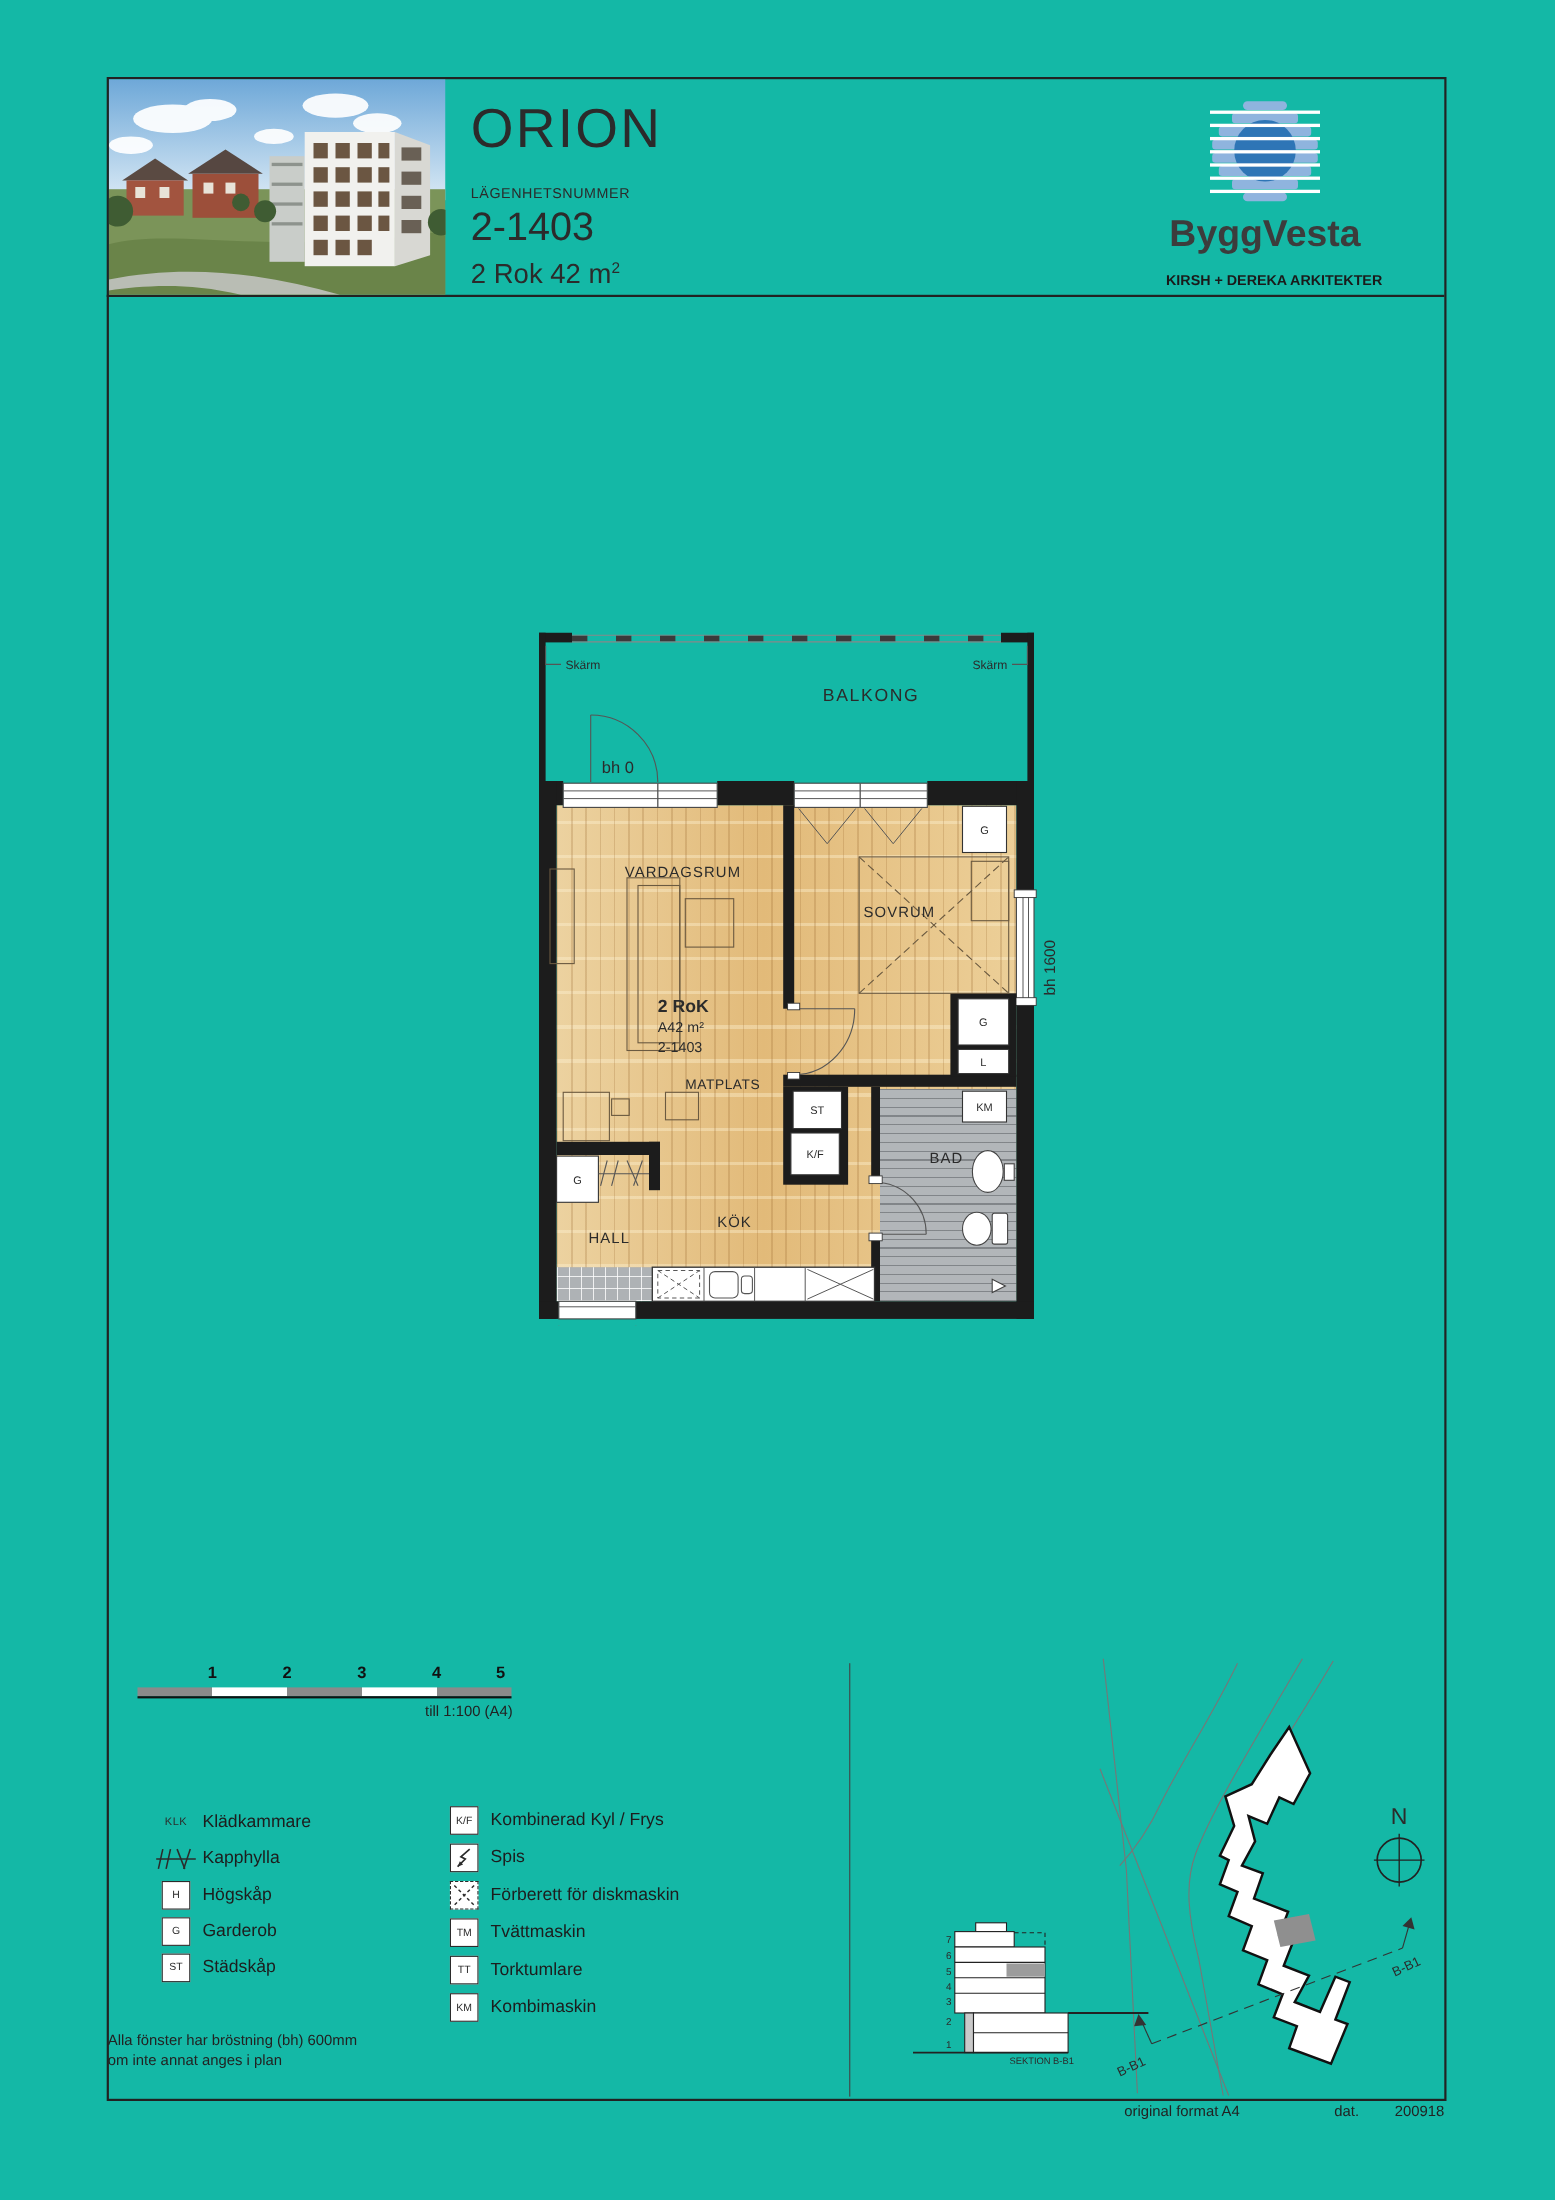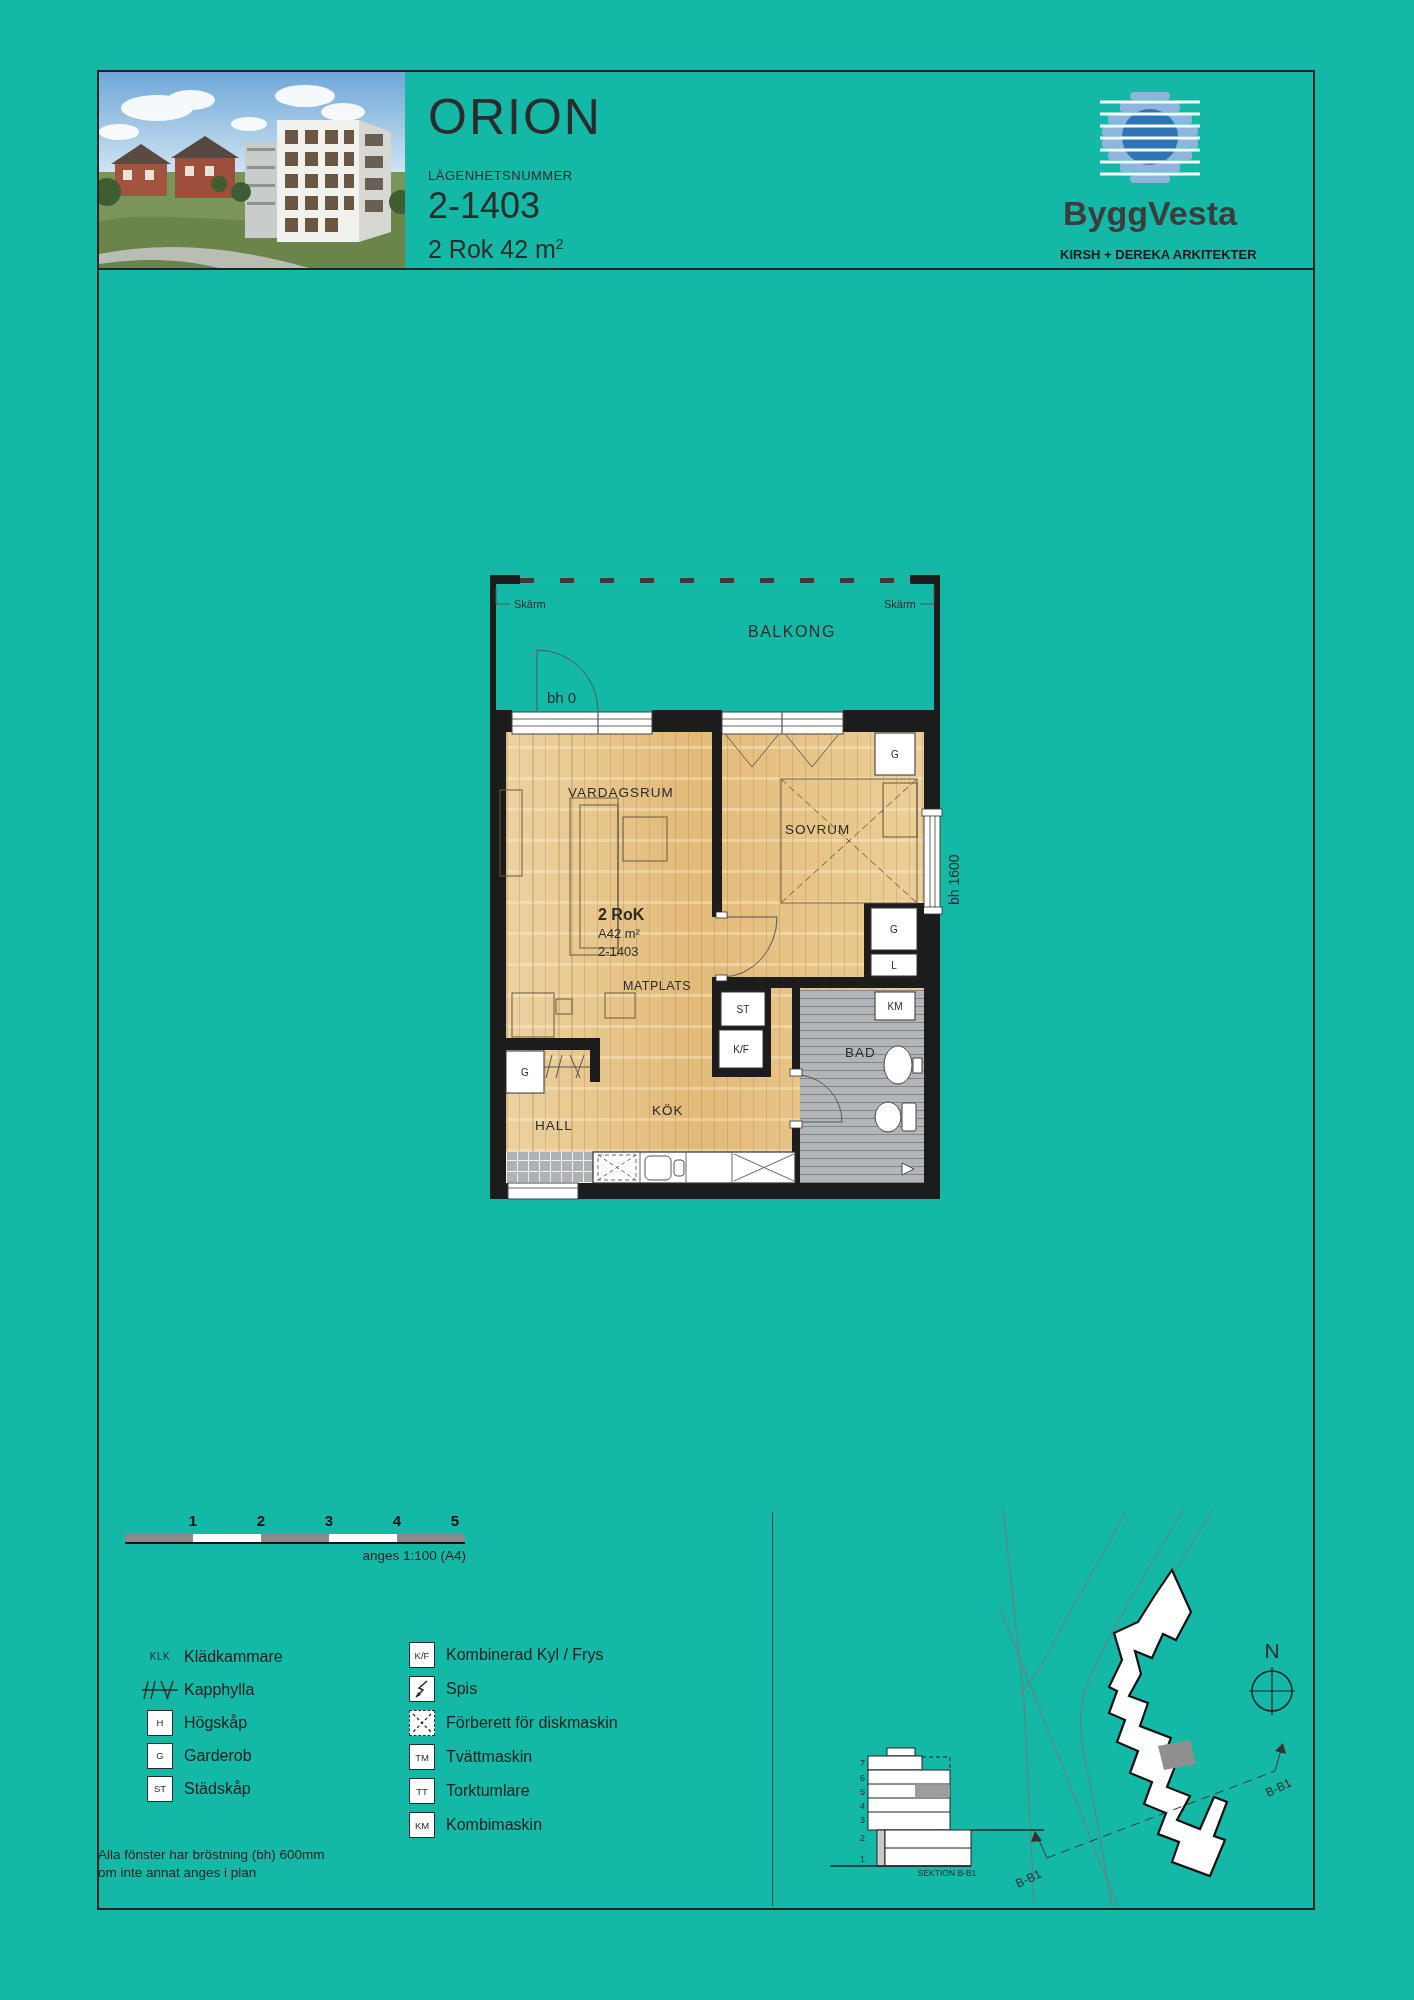--- a/index.html
+++ b/index.html
@@ -360,21 +360,21 @@
   </div>
 
   <div class="abs" id="scalebar">
     <span class="tick" style="left:58px">1</span>
     <span class="tick" style="left:126px">2</span>
     <span class="tick" style="left:194px">3</span>
     <span class="tick" style="left:262px">4</span>
     <span class="tick" style="left:320px">5</span>
     <div class="bar"></div>
   </div>
-  <div class="abs" id="scale-label">anges 1:100 (A4)</div>
+  <div class="abs" id="scale-label">till 1:100 (A4)</div>
 
 
   <div class="abs legend" id="legend-left">
     <div class="row">
       <span class="icon-cell">
           <span class="sym-text">KLK</span>
         </span>
       <span>Klädkammare</span>
     </div>
     <div class="row">
@@ -519,14 +519,19 @@
       <text x="93" y="281">6</text>
       <text x="93" y="295">5</text>
       <text x="93" y="309">4</text>
       <text x="93" y="323">3</text>
       <text x="93" y="341">2</text>
       <text x="93" y="362">1</text>
     </g>
     <text x="175" y="376" text-anchor="middle" font-size="8.5">SEKTION B-B1</text>
   </svg>
 
+  <div class="abs" id="footer" style="left:0;width:1414px;height:20px;">
+    <span class="fnote" style="left:1022px">original format A4</span>
+    <span class="fnote" style="left:1213px">dat.</span>
+    <span class="fnote" style="left:1268px">200918</span>
+  </div>
 
 </div>
 
 </body></html>

